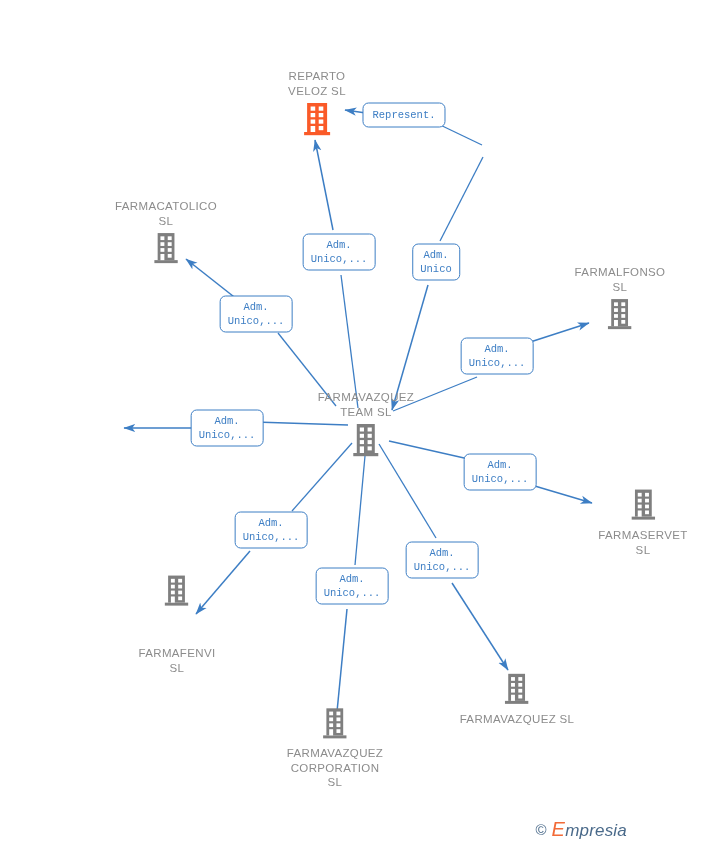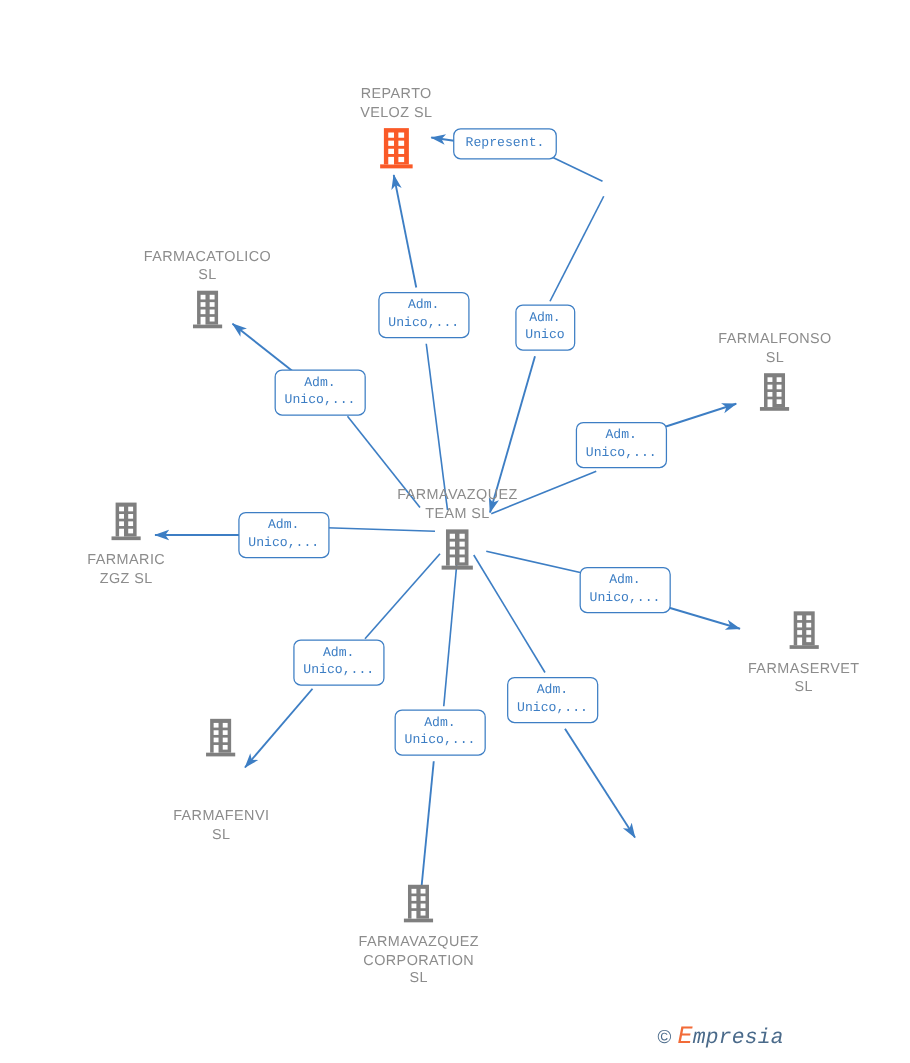--- a/index.html
+++ b/index.html
@@ -62,21 +62,21 @@
     display:flex;
     align-items:center;
     gap:5px;
   }
   #watermark .cmark{
     color:#4a6a8a;
     font-size:15px;
     font-family:"Liberation Sans", sans-serif;
   }
   #watermark .brand{
-    font-family:Liberation Mono, monospace;
+    font-family:Liberation Sans, sans-serif;
     font-style:italic;
     font-size:17px;
     color:#4a6a8a;
     letter-spacing:.2px;
   }
   #watermark .brand .e{
     color:#f26b38;
     font-size:20px;
   }
 </style>
@@ -203,38 +203,20 @@
         <rect x="9" y="11.8" width="4.2" height="4" fill="#ffffff"></rect>
         <rect x="16.8" y="11.8" width="4.2" height="4" fill="#ffffff"></rect>
         <rect x="9" y="18.1" width="4.2" height="4" fill="#ffffff"></rect>
         <rect x="16.8" y="18.1" width="4.2" height="4" fill="#ffffff"></rect>
         <rect x="9" y="24.4" width="4.2" height="6.6" fill="#ffffff"></rect>
         <rect x="16.8" y="24.4" width="4.2" height="4" fill="#ffffff"></rect>
       </svg>
     </span>
   </div>
 
-  <div class="node" style="left:101px;top:435px;">
-    <span class="ico">
-      <svg width="28" height="34" viewBox="0 0 30 36">
-        <rect x="6" y="2" width="18" height="29" fill="#7F7F7F"></rect>
-        <rect x="2.5" y="31" width="25" height="3.2" fill="#7F7F7F"></rect>
-        <rect x="9" y="5.5" width="4.2" height="4" fill="#ffffff"></rect>
-        <rect x="16.8" y="5.5" width="4.2" height="4" fill="#ffffff"></rect>
-        <rect x="9" y="11.8" width="4.2" height="4" fill="#ffffff"></rect>
-        <rect x="16.8" y="11.8" width="4.2" height="4" fill="#ffffff"></rect>
-        <rect x="9" y="18.1" width="4.2" height="4" fill="#ffffff"></rect>
-        <rect x="16.8" y="18.1" width="4.2" height="4" fill="#ffffff"></rect>
-        <rect x="9" y="24.4" width="4.2" height="6.6" fill="#ffffff"></rect>
-        <rect x="16.8" y="24.4" width="4.2" height="4" fill="#ffffff"></rect>
-      </svg>
-    </span>
-    <div class="node-label below">FARMARIC
-ZGZ  SL</div>
-  </div>
 
   <div class="node" style="left:643px;top:522px;">
     <span class="ico">
       <svg width="28" height="34" viewBox="0 0 30 36">
         <rect x="6" y="2" width="18" height="29" fill="#7F7F7F"></rect>
         <rect x="2.5" y="31" width="25" height="3.2" fill="#7F7F7F"></rect>
         <rect x="9" y="5.5" width="4.2" height="4" fill="#ffffff"></rect>
         <rect x="16.8" y="5.5" width="4.2" height="4" fill="#ffffff"></rect>
         <rect x="9" y="11.8" width="4.2" height="4" fill="#ffffff"></rect>
         <rect x="16.8" y="11.8" width="4.2" height="4" fill="#ffffff"></rect>
@@ -260,20 +242,37 @@
         <rect x="9" y="18.1" width="4.2" height="4" fill="#ffffff"></rect>
         <rect x="16.8" y="18.1" width="4.2" height="4" fill="#ffffff"></rect>
         <rect x="9" y="24.4" width="4.2" height="6.6" fill="#ffffff"></rect>
         <rect x="16.8" y="24.4" width="4.2" height="4" fill="#ffffff"></rect>
       </svg>
     </span>
     <div class="node-label below">FARMAFENVI
 SL</div>
   </div>
 
+  <div class="node" style="left:517px;top:699px;">
+    <span class="ico">
+      <svg width="28" height="34" viewBox="0 0 30 36">
+        <rect x="6" y="2" width="18" height="29" fill="#7F7F7F"></rect>
+        <rect x="2.5" y="31" width="25" height="3.2" fill="#7F7F7F"></rect>
+        <rect x="9" y="5.5" width="4.2" height="4" fill="#ffffff"></rect>
+        <rect x="16.8" y="5.5" width="4.2" height="4" fill="#ffffff"></rect>
+        <rect x="9" y="11.8" width="4.2" height="4" fill="#ffffff"></rect>
+        <rect x="16.8" y="11.8" width="4.2" height="4" fill="#ffffff"></rect>
+        <rect x="9" y="18.1" width="4.2" height="4" fill="#ffffff"></rect>
+        <rect x="16.8" y="18.1" width="4.2" height="4" fill="#ffffff"></rect>
+        <rect x="9" y="24.4" width="4.2" height="6.6" fill="#ffffff"></rect>
+        <rect x="16.8" y="24.4" width="4.2" height="4" fill="#ffffff"></rect>
+      </svg>
+    </span>
+    <div class="node-label below">FARMAVAZQUEZ SL</div>
+  </div>
 
   <div class="node" style="left:335px;top:748px;">
     <span class="ico">
       <svg width="28" height="34" viewBox="0 0 30 36">
         <rect x="6" y="2" width="18" height="29" fill="#7F7F7F"></rect>
         <rect x="2.5" y="31" width="25" height="3.2" fill="#7F7F7F"></rect>
         <rect x="9" y="5.5" width="4.2" height="4" fill="#ffffff"></rect>
         <rect x="16.8" y="5.5" width="4.2" height="4" fill="#ffffff"></rect>
         <rect x="9" y="11.8" width="4.2" height="4" fill="#ffffff"></rect>
         <rect x="16.8" y="11.8" width="4.2" height="4" fill="#ffffff"></rect>

